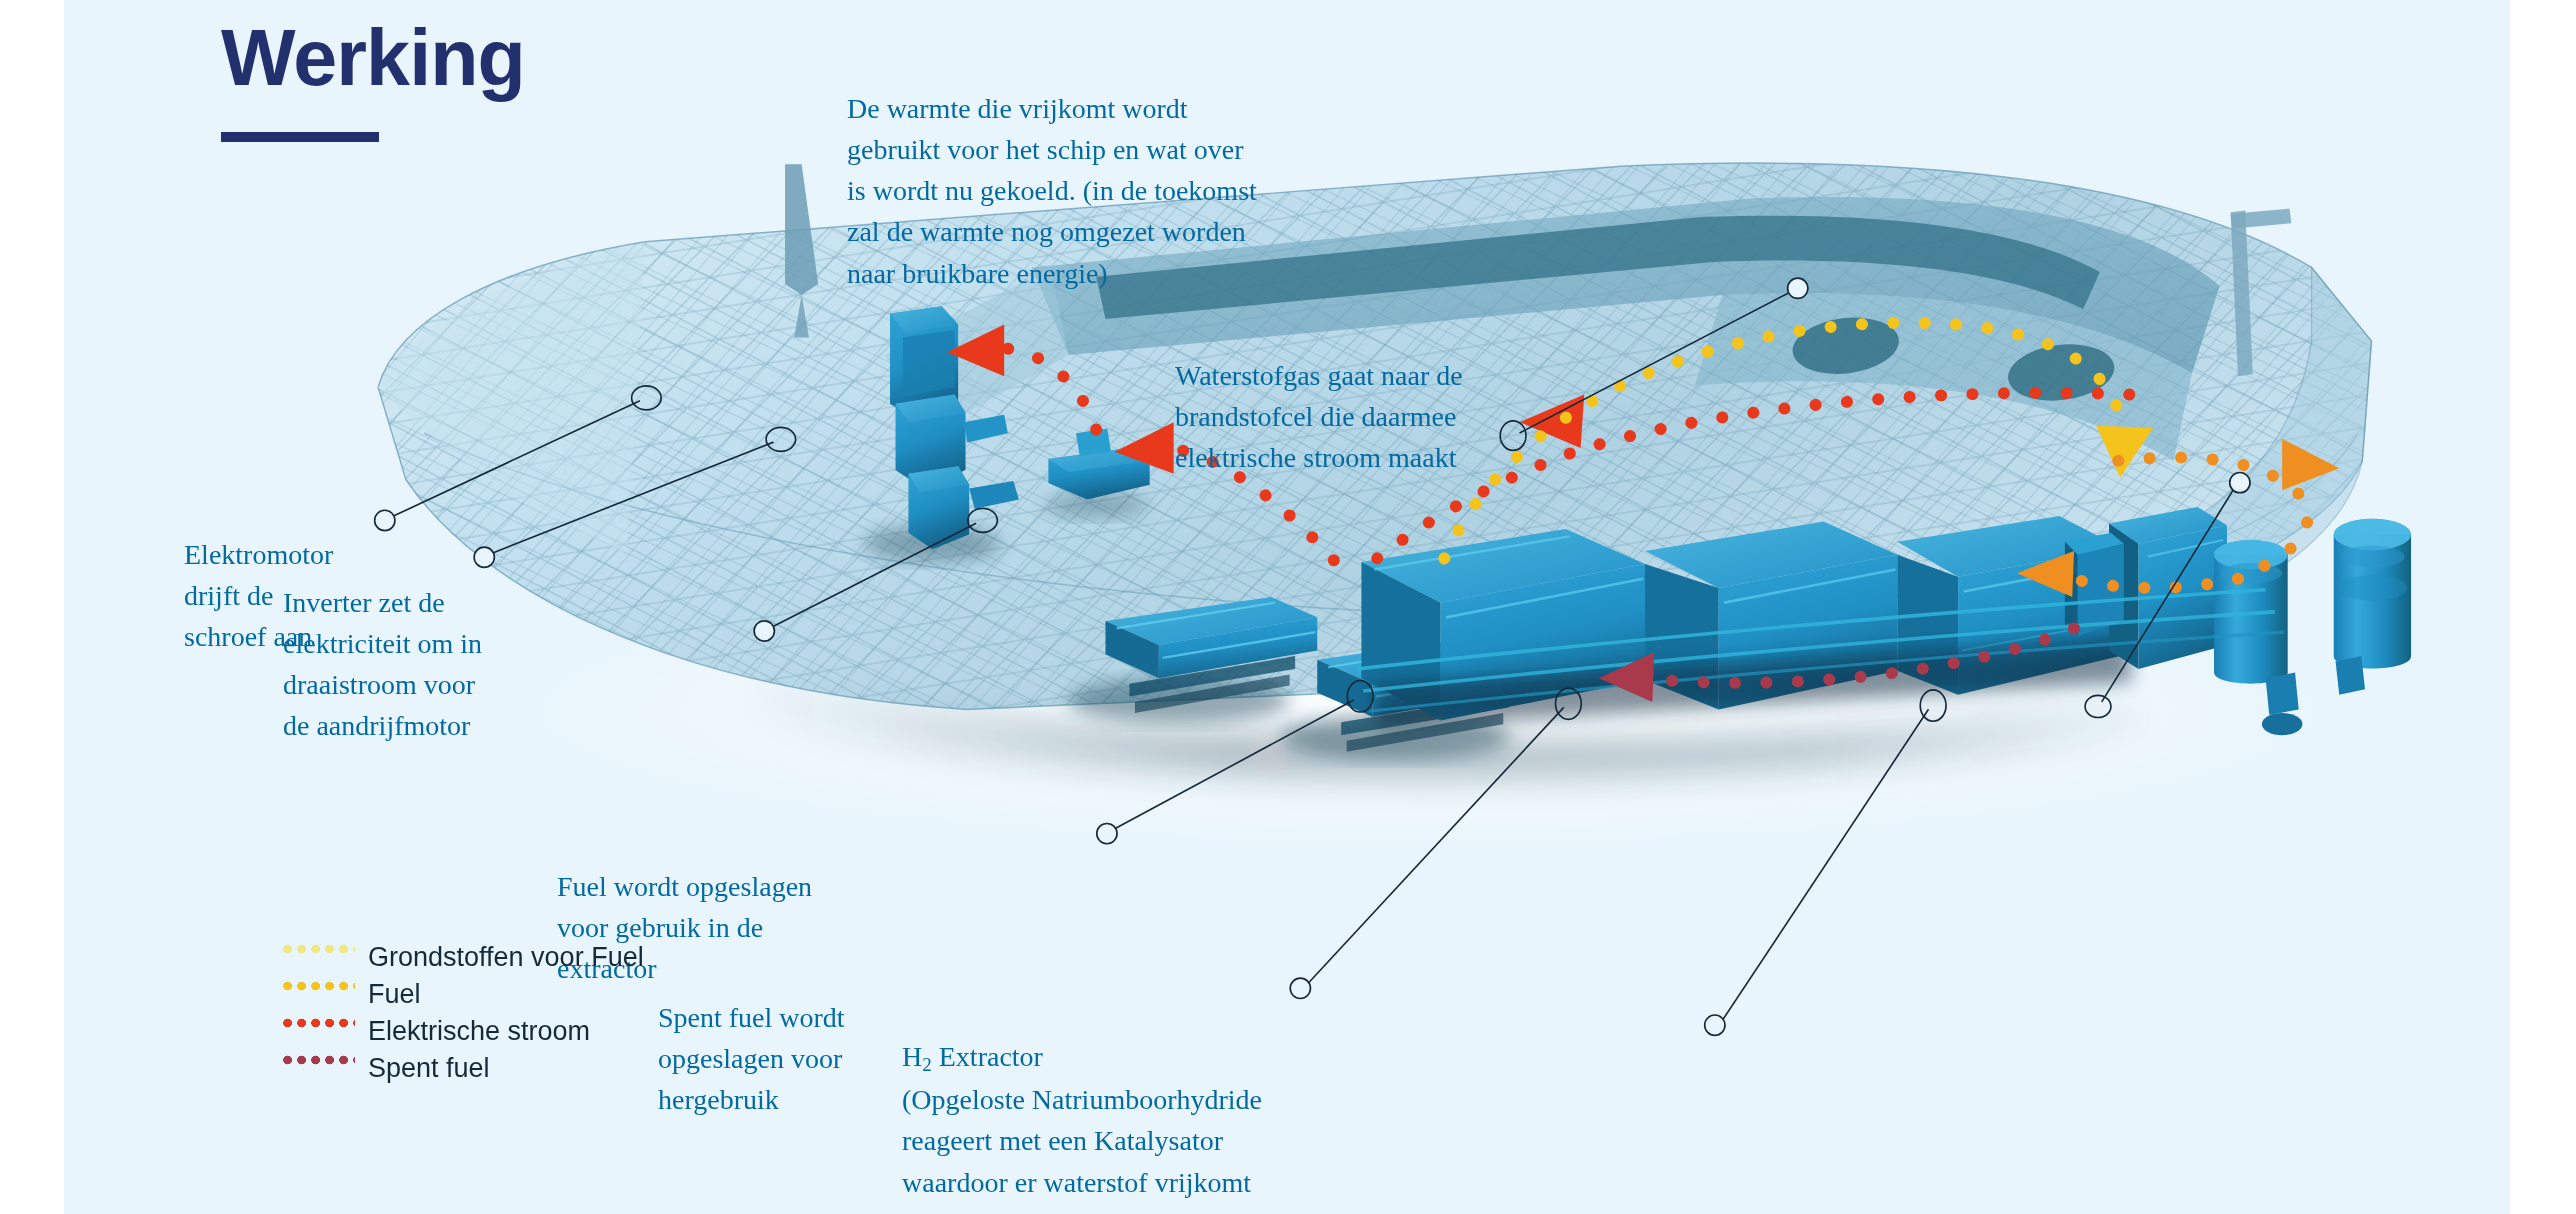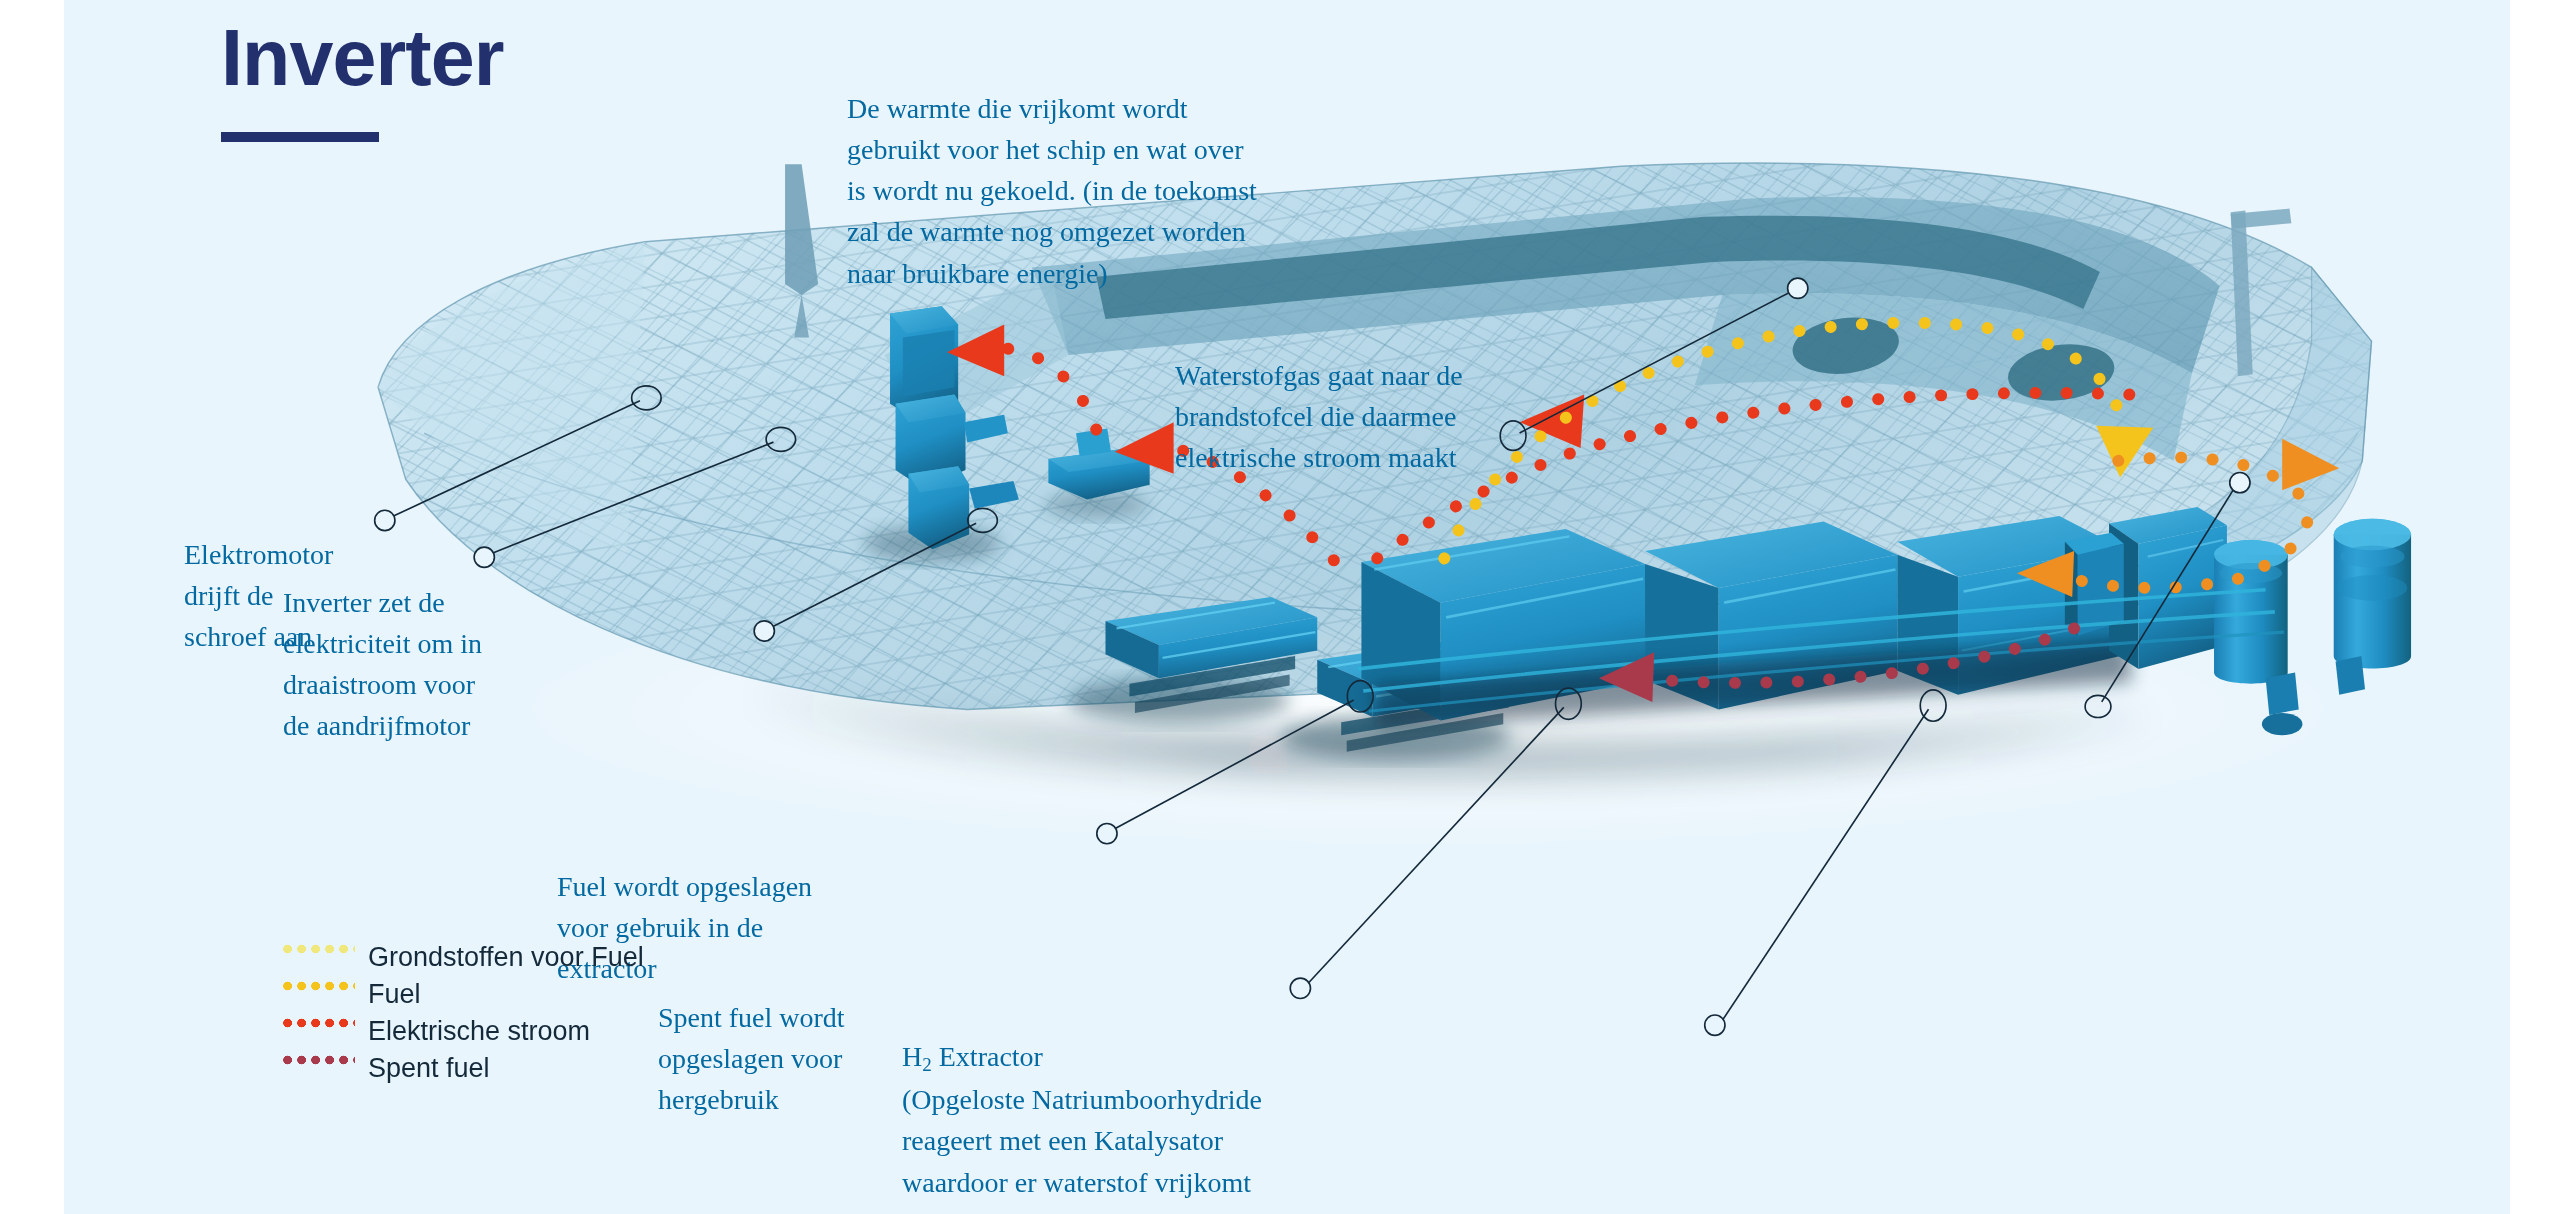--- a/index.html
+++ b/index.html
@@ -382,21 +382,21 @@
         <ellipse cx="997" cy="565" rx="16" ry="13"></ellipse>
         <ellipse cx="1573" cy="473" rx="14" ry="16"></ellipse>
         <ellipse cx="2208" cy="767" rx="14" ry="12"></ellipse>
         <ellipse cx="1407" cy="756" rx="14" ry="17"></ellipse>
         <ellipse cx="1633" cy="764" rx="14" ry="17"></ellipse>
         <ellipse cx="2029" cy="766" rx="14" ry="17"></ellipse>
       </g>
     </svg>
 
     <div id="title-block">
-      <h1 id="page-title">Inverter</h1>
+      <h1 id="page-title">Werking</h1>
       <div id="title-rule"></div>
     </div>
 
     <div class="anno" style="left:219px; top:582px; width:267px;">Inverter zet de
 elektriciteit om in
 draaistroom voor
 de aandrijfmotor</div>
 
     <div class="anno" style="left:120px; top:534px; width:221px;">Elektromotor
 drijft de

